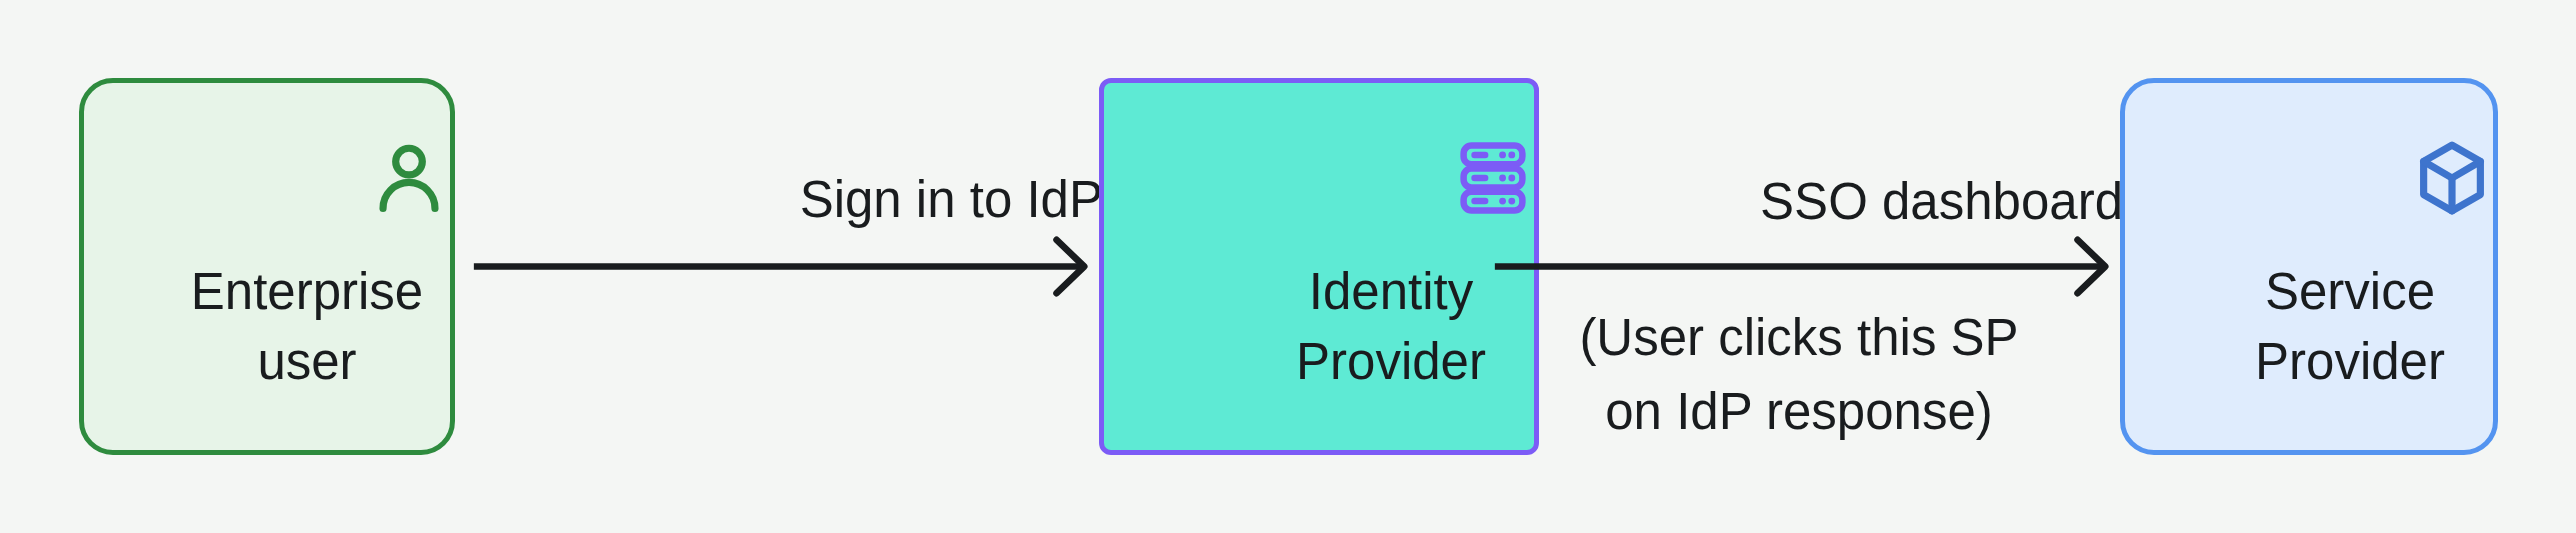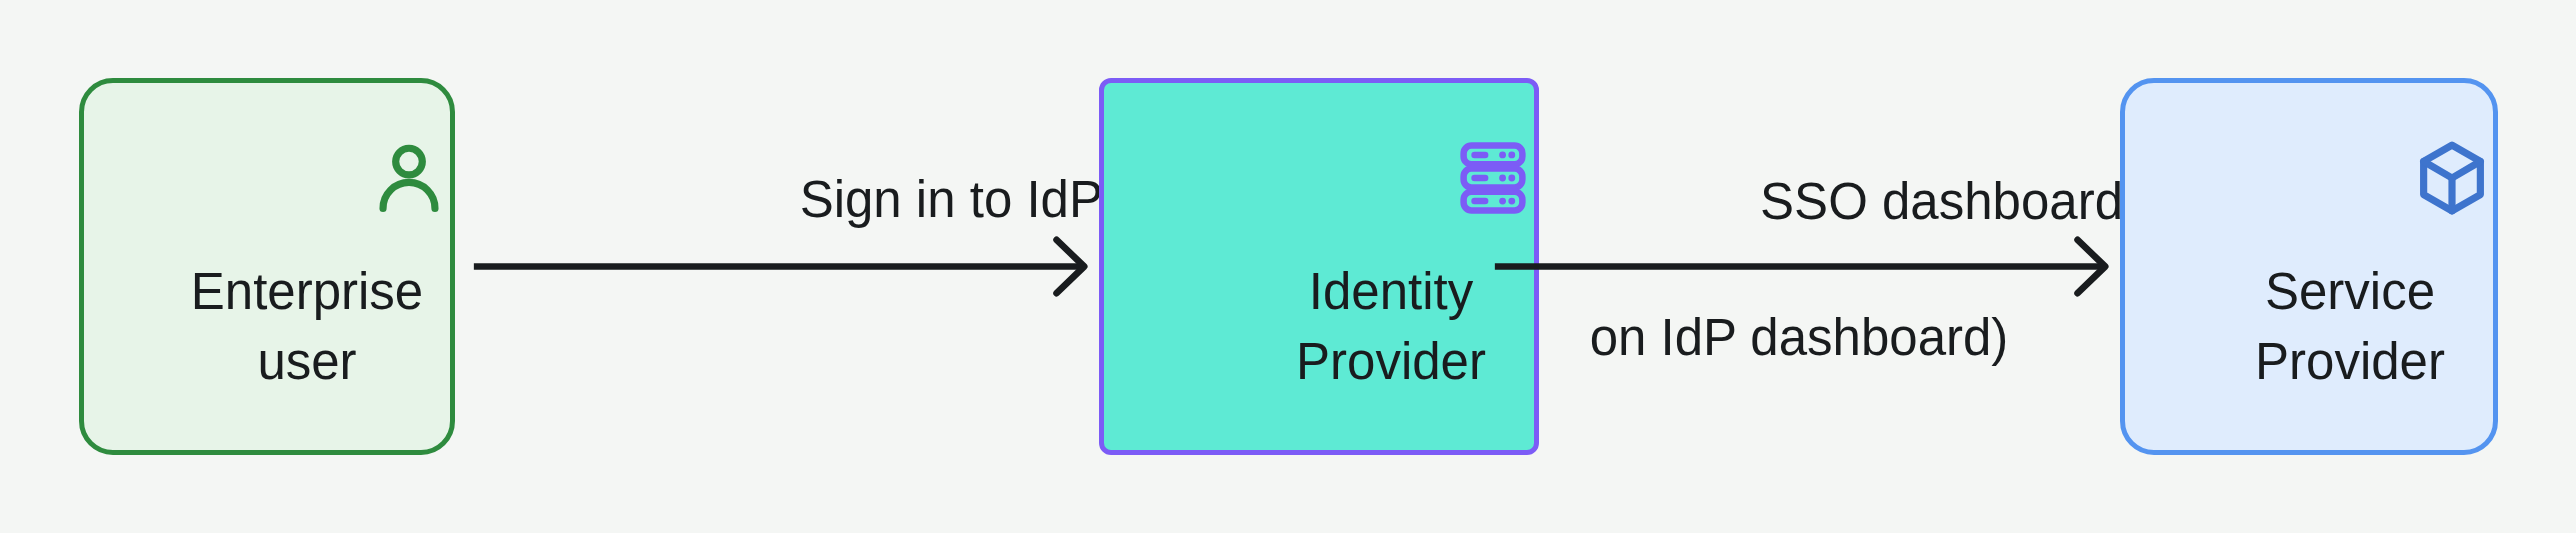--- a/index.html
+++ b/index.html
@@ -111,21 +111,22 @@
     </span>
     <span class="label">Identity Provider</span>
   </div>
 
   <div class="edge-label edge-label-2">SSO dashboard</div>
   <svg class="arrow arrow-2" width="617" height="61" viewBox="0 0 648 64">
     <line x1="3" y1="32" x2="641" y2="32" stroke="#191c1e" stroke-width="7"></line>
     <path d="M615 4 L644 32 L615 60" fill="none" stroke="#191c1e" stroke-width="7" stroke-linecap="round" stroke-linejoin="round"></path>
   </svg>
   <div class="edge-caption">
-    <div>on IdP dashboard)</div>
+    <div>(User clicks this SP</div>
+    <div>on IdP response)</div>
   </div>
 
   <div class="node node-blue">
     <span class="icon">
       <svg width="82" height="82" viewBox="0 0 24 24">
         <g fill="none" stroke="#3e74cd" stroke-width="2.1" stroke-linecap="round" stroke-linejoin="round">
           <path d="M12 2.4 L20.3 7.15 V16.85 L12 21.6 L3.7 16.85 V7.15 Z"></path>
           <path d="M3.7 7.15 L12 12 L20.3 7.15"></path>
           <path d="M12 12 V21.6"></path>
         </g>

